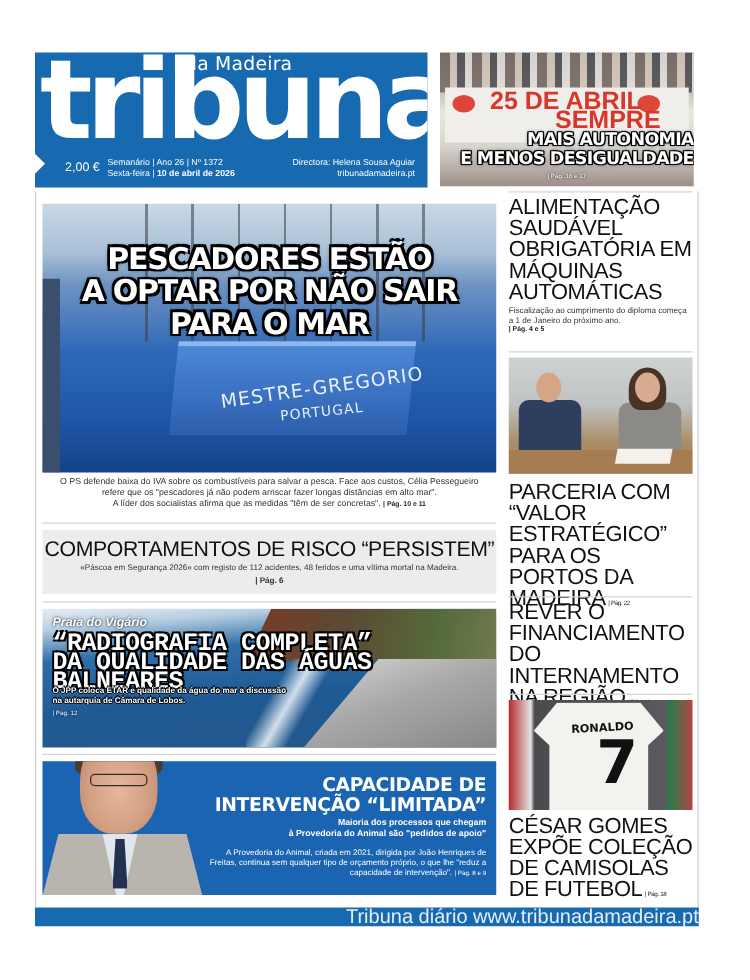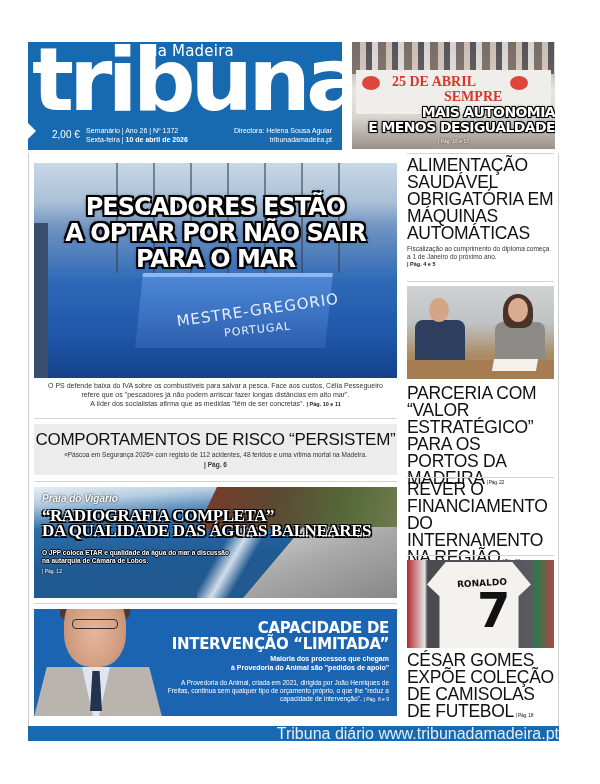--- a/index.html
+++ b/index.html
@@ -27,21 +27,21 @@
   .masthead .meta-right { position: absolute; right: 10px; top: 84px; color: #ffffff; font-size: 7px;
               line-height: 9px; text-align: right; }
 
   
   .teaser { position: absolute; left: 352px; top: 42px; width: 203px; height: 107px; overflow: hidden;
             background: linear-gradient(180deg, #9aa3a8 0%, #c9c6c2 30%, #e9e6e2 45%, #d8d4d0 70%, #9c8f88 100%); }
   .teaser .crowd { position: absolute; left: 0; top: 0; width: 100%; height: 32px;
             background: repeating-linear-gradient(90deg, #6b5a52 0 8px, #d9c6b8 8px 14px, #3e3a40 14px 20px, #e8e3de 20px 26px); opacity: 0.75; }
   .teaser .banner { position: absolute; left: 4px; top: 28px; width: 195px; height: 44px; background: #efeeea; }
   .teaser .banner-text { position: absolute; left: 40px; top: 32px; color: #d9362b; font-weight: bold;
-            font-size: 14px; line-height: 15px; font-family: Liberation Serif, serif; }
+            font-size: 20px; line-height: 15px; font-family: Liberation Sans, sans-serif; }
   .teaser .banner-text .l2 { display: block; padding-left: 52px; }
   .teaser .carnation { position: absolute; width: 18px; height: 14px; background: #e0453a; border-radius: 50%; }
   .teaser .headline { position: absolute; left: 0; right: 0; top: 63px; text-align: right; color: #ffffff;
             font-family: "DejaVu Sans", sans-serif; font-weight: bold; font-size: 14px; line-height: 15px;
             letter-spacing: -0.6px;
             text-shadow: -1px -1px 0 #000, 1px -1px 0 #000, -1px 1px 0 #000, 1px 1px 0 #000, 0 0 3px #000; }
   .teaser .pg { position: absolute; left: 0; right: 0; top: 96px; text-align: center; color: #ffffff;
             font-size: 5px; text-shadow: 0 0 2px #000; }
 
   
@@ -78,22 +78,22 @@
   .beach .cliff { position: absolute; right: 0; top: 0; width: 200px; height: 42px;
            background: linear-gradient(100deg, #7a3a26 0%, #5b4a33 40%, #566a3a 75%, #6f7a50 100%);
            clip-path: polygon(10% 0, 100% 0, 100% 100%, 0 100%); }
   .beach .shore { position: absolute; right: -20px; top: 40px; width: 190px; height: 90px;
            background: linear-gradient(160deg, #dcdcdc 0%, #a9a9a9 40%, #7b7b7b 100%);
            clip-path: polygon(40% 0, 100% 0, 100% 100%, 0 100%); }
   .beach .surf { position: absolute; right: 120px; top: 40px; width: 80px; height: 71px;
            background: linear-gradient(120deg, transparent 30%, rgba(255,255,255,0.8) 45%, transparent 60%); }
   .beach .kicker { position: absolute; left: 8px; top: 6px; color: #fff; font-weight: bold; font-style: italic;
            font-size: 10px; text-shadow: 0 0 2px #000; }
-  .beach .headline { position: absolute; left: 8px; top: 21px; color: #fff; font-family: Liberation Serif, serif;
-           font-weight: bold; font-size: 17px; line-height: 15px; letter-spacing: -0.4px;
+  .beach .headline { position: absolute; left: 8px; top: 21px; color: #fff; font-family: Liberation Mono, monospace;
+           font-weight: bold; font-size: 20px; line-height: 15px; letter-spacing: -0.4px;
            text-shadow: -1.5px -1.5px 0 #000, 1.5px -1.5px 0 #000, -1.5px 1.5px 0 #000, 1.5px 1.5px 0 #000; }
   .beach .desc { position: absolute; left: 8px; top: 62px; width: 220px; color: #fff; font-weight: bold;
            font-size: 6.5px; line-height: 8px; text-shadow: -1px 0 0 #000, 1px 0 0 #000, 0 1px 0 #000, 0 -1px 0 #000; }
   .beach .pg { position: absolute; left: 8px; top: 81px; color: #fff; font-size: 5px; text-shadow: 0 0 2px #000; }
 
   
   .prov { position: absolute; left: 34px; top: 609px; width: 363px; height: 107px; background: #1b64b2; overflow: hidden; }
   .prov .photo { position: absolute; left: 0; top: -20px; width: 128px; height: 127px; }
   .prov .head { position: absolute; left: 30px; top: 0; width: 62px; height: 78px; border-radius: 45% 45% 42% 42%;
            background: radial-gradient(ellipse at 50% 55%, #e6b79c 0%, #d39f83 55%, #b67f66 100%); }

